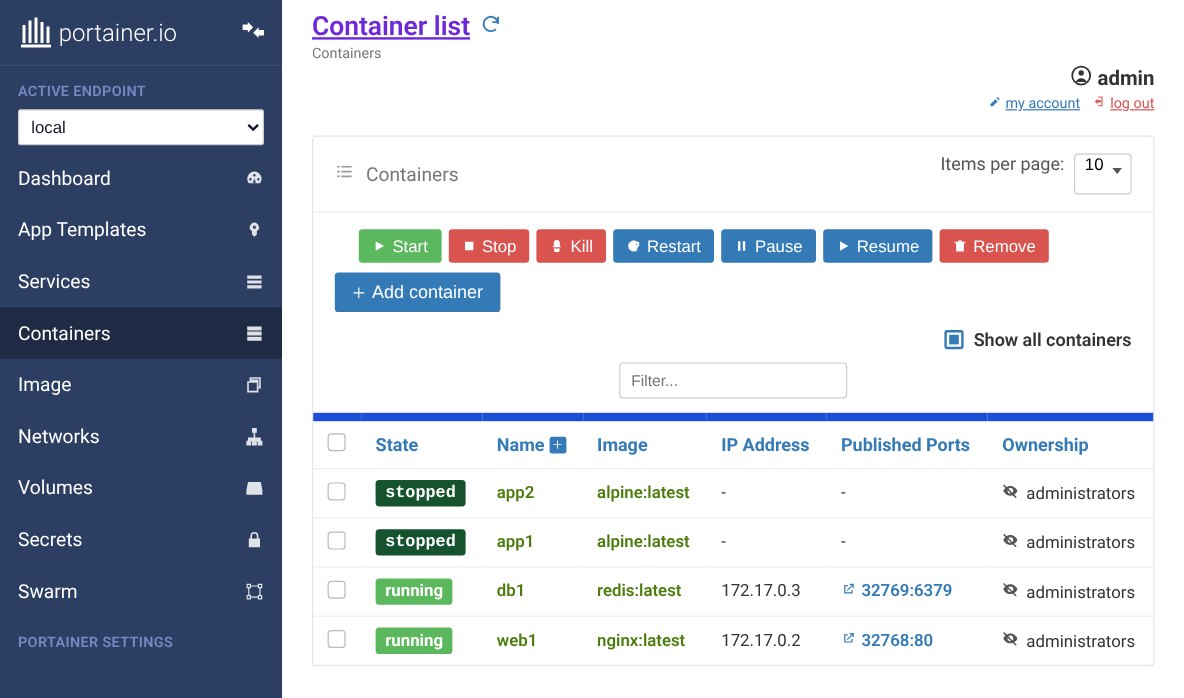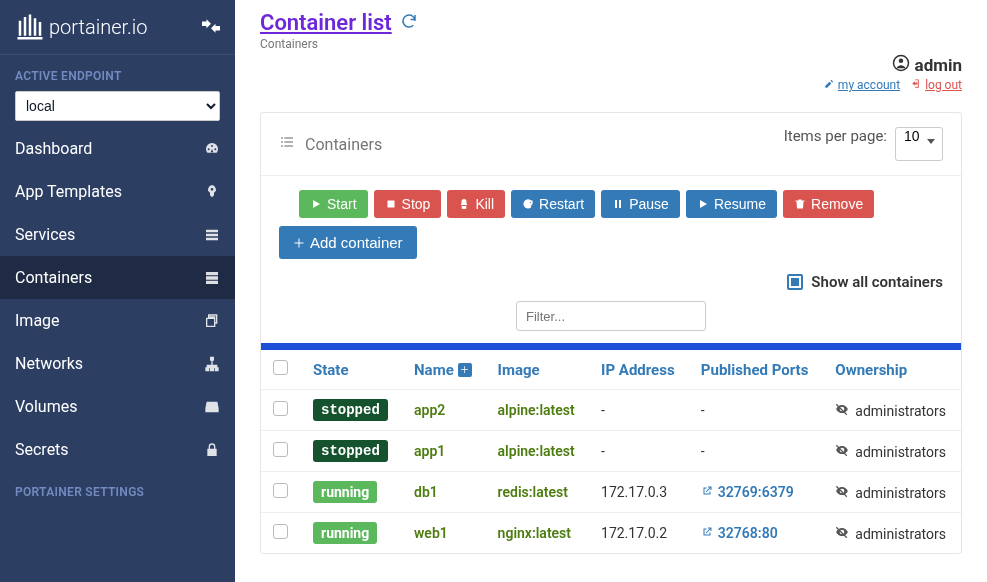--- a/index.html
+++ b/index.html
@@ -158,20 +158,28 @@
         <svg viewBox="0 0 24 24">
           <path d="M4 4h16l2 10v6H2v-6zM4 16h2v2H4z"></path>
         </svg>
       </span>
   </div>
   <div class="nav-item">
     <span>Secrets</span>
     <span class="nav-icon">
         <svg viewBox="0 0 24 24">
           <path d="M7 10V7a5 5 0 0110 0v3h2v11H5V10zm2 0h6V7a3 3 0 00-6 0z"></path>
+        </svg>
+      </span>
+  </div>
+  <div class="nav-item">
+    <span>Swarm</span>
+    <span class="nav-icon">
+        <svg viewBox="0 0 24 24">
+          <path d="M3 3h4v4H3zM17 3h4v4h-4zM3 17h4v4H3zM17 17h4v4h-4zM5 7v10M19 7v10M7 5h10M7 19h10" stroke="#fff" stroke-width="1.5" fill="none"></path>
         </svg>
       </span>
   </div>
 
   <div class="section-label">PORTAINER SETTINGS</div>
 </aside>
 
 <main class="main">
   <div class="page-header">
     <div>

